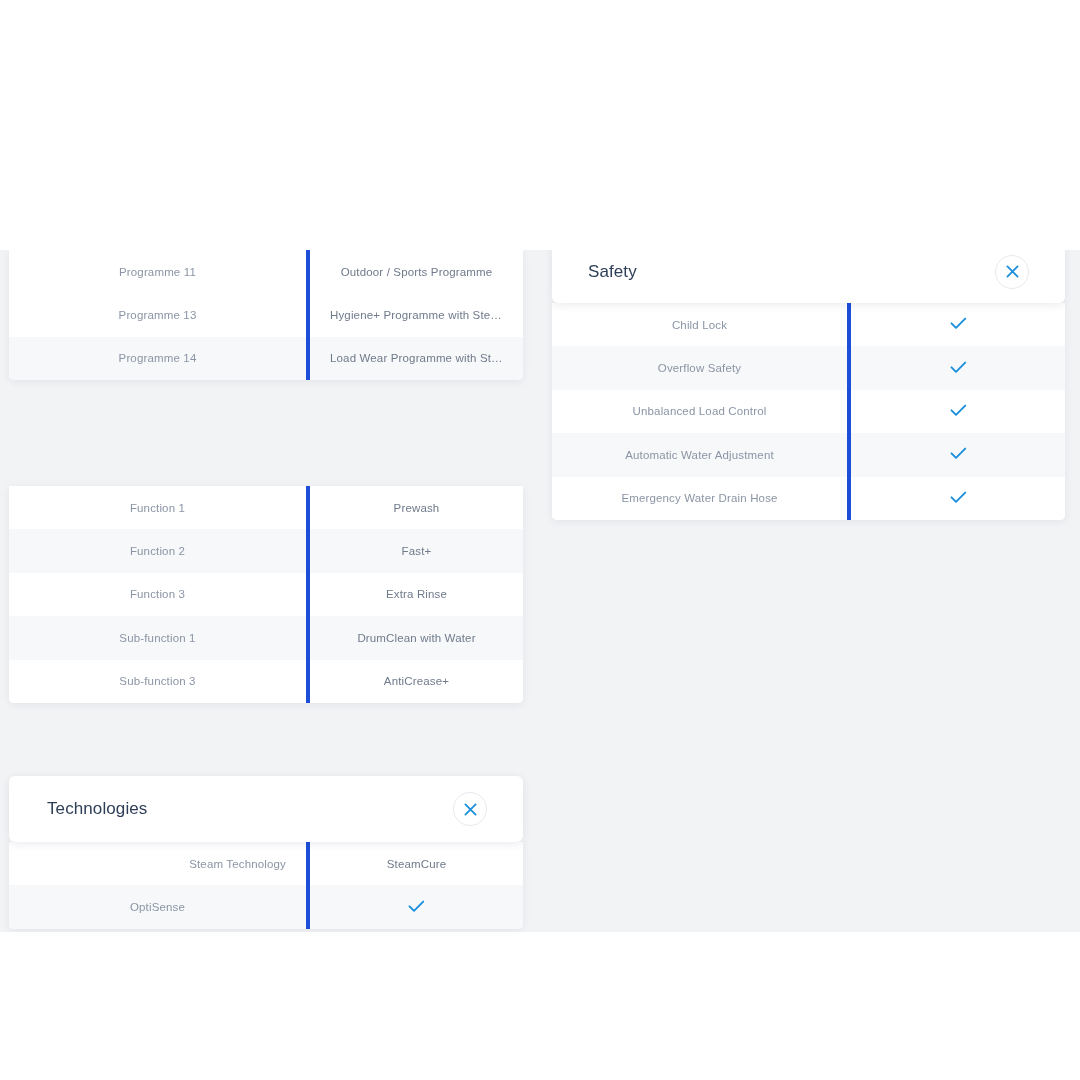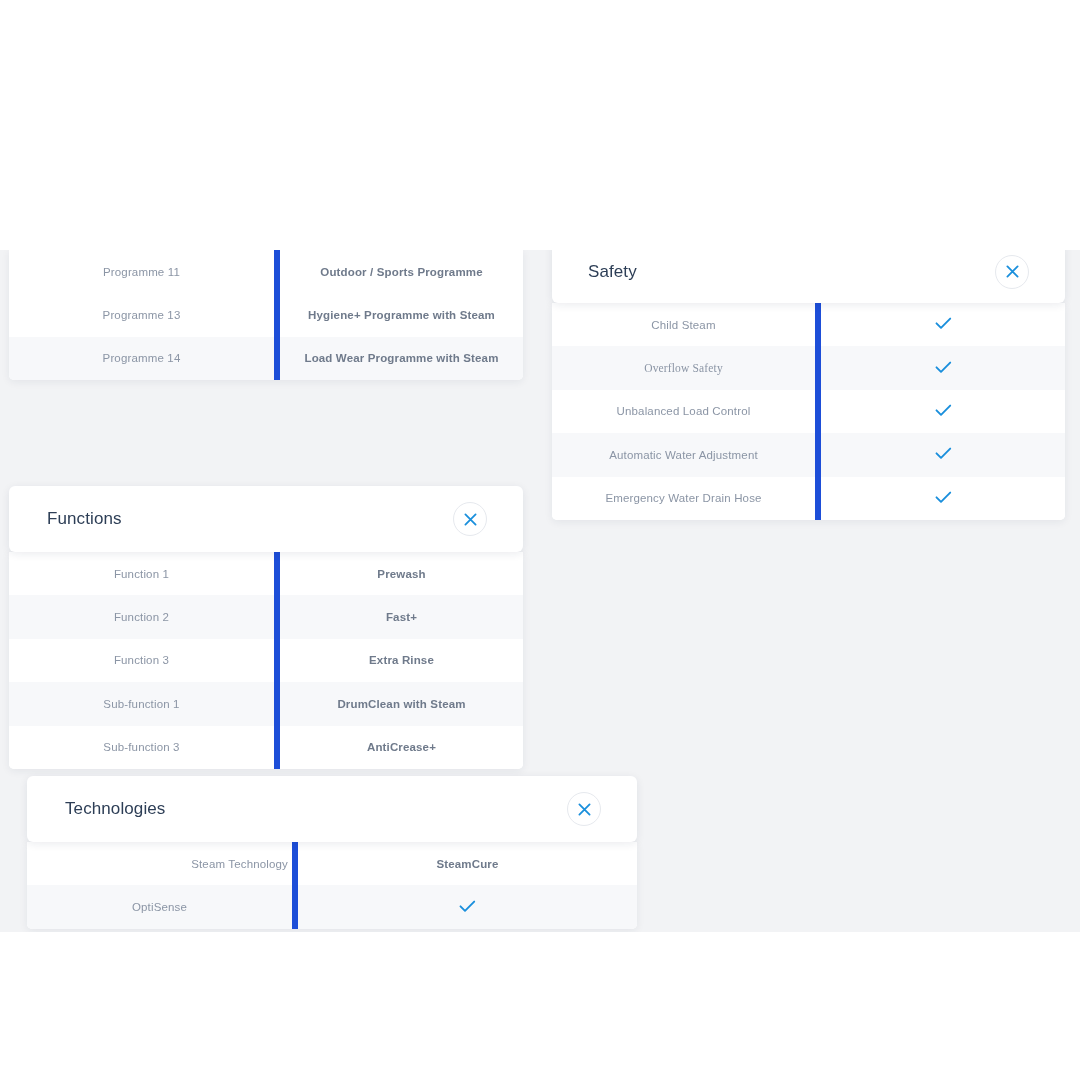--- a/index.html
+++ b/index.html
@@ -79,28 +79,28 @@
   .spec-table tr { height: 43.4px; }
   .spec-table tr.odd  { background: #ffffff; }
   .spec-table tr.even { background: #f7f8fa; }
 
   .spec-table td {
     font-size: 11.5px;
     color: #7b8697;
     text-align: center;
     font-weight: 400;
     letter-spacing: 0.15px;
-    padding: 0 4px;
+    padding: 0 20px;
     vertical-align: middle;
     white-space: nowrap;
     overflow: hidden;
     text-overflow: ellipsis;
   }
   .spec-table td.col-key   { color: #8b95a5; }
-  .spec-table td.col-val   { color: #6f7a8b; border-left: 6px solid #1d4ed8; font-weight: bold; }
+  .spec-table td.col-val   { color: #6f7a8b; border-left: 4px solid #1d4ed8; }
 
   .check {
     display: inline-block;
     line-height: 0;
   }
 
   
   #programmes-panel {
     left: 9px;
     top: 0px;
@@ -110,23 +110,23 @@
 
   
   #functions-panel {
     left: 9px;
     top: 236px;
     width: 514px;
   }
 
   
   #technologies-panel {
-    left: 27px;
+    left: 9px;
     top: 526px;
-    width: 610px;
+    width: 514px;
   }
 
   
   #safety-panel {
     left: 552px;
     top: -10px;
     width: 513px;
   }
   #safety-panel .panel-header { height: 63px; padding-left: 36px; }
 </style>
@@ -148,47 +148,37 @@
           </tr>
           <tr class="even">
             <td class="col-key" style="width: 257px;">Programme 14</td>
             <td class="col-val">Load Wear Programme with Steam</td>
           </tr>
         </tbody>
     </table>
   </section>
 
   <section class="panel" id="functions-panel">
-    <div class="panel-header">
-      <span class="panel-title">Functions</span>
-      <button class="close-button">
-        <span>
-          <svg width="13" height="13" viewBox="0 0 13 13" aria-hidden="true">
-            <path d="M1.4 1.4 L11.6 11.6 M11.6 1.4 L1.4 11.6" stroke="#1a8fdc" stroke-width="1.8" stroke-linecap="round"></path>
-          </svg>
-        </span>
-      </button>
-    </div>
     <table class="spec-table">
       <tbody>
           <tr class="odd">
             <td class="col-key" style="width: 257px;">Function 1</td>
             <td class="col-val">Prewash</td>
           </tr>
           <tr class="even">
             <td class="col-key" style="width: 257px;">Function 2</td>
             <td class="col-val">Fast+</td>
           </tr>
           <tr class="odd">
             <td class="col-key" style="width: 257px;">Function 3</td>
             <td class="col-val">Extra Rinse</td>
           </tr>
           <tr class="even">
             <td class="col-key" style="width: 257px;">Sub-function 1</td>
-            <td class="col-val">DrumClean with Steam</td>
+            <td class="col-val">DrumClean with Water</td>
           </tr>
           <tr class="odd">
             <td class="col-key" style="width: 257px;">Sub-function 3</td>
             <td class="col-val">AntiCrease+</td>
           </tr>
         </tbody>
     </table>
   </section>
 
   <section class="panel" id="technologies-panel">
@@ -225,27 +215,27 @@
         <span>
           <svg width="13" height="13" viewBox="0 0 13 13" aria-hidden="true">
             <path d="M1.4 1.4 L11.6 11.6 M11.6 1.4 L1.4 11.6" stroke="#1a8fdc" stroke-width="1.8" stroke-linecap="round"></path>
           </svg>
         </span>
       </button>
     </div>
     <table class="spec-table">
       <tbody>
           <tr class="odd">
-            <td class="col-key" style="width: 255px;">Child Steam</td>
-            <td class="col-val"><span class="check"><svg width="17" height="13" viewBox="0 0 17 13" aria-hidden="true">
-                  <path d="M1.5 6.3 L6.0 10.8 L15.2 1.6" fill="none" stroke="#1a8fdc" stroke-width="1.9" stroke-linecap="round" stroke-linejoin="round"></path>
-                </svg></span></td>
-          </tr>
-          <tr class="even">
-            <td class="col-key" style="width: 255px; font-family: Liberation Serif, serif;">Overflow Safety</td>
+            <td class="col-key" style="width: 255px;">Child Lock</td>
+            <td class="col-val"><span class="check"><svg width="17" height="13" viewBox="0 0 17 13" aria-hidden="true">
+                  <path d="M1.5 6.3 L6.0 10.8 L15.2 1.6" fill="none" stroke="#1a8fdc" stroke-width="1.9" stroke-linecap="round" stroke-linejoin="round"></path>
+                </svg></span></td>
+          </tr>
+          <tr class="even">
+            <td class="col-key" style="width: 255px;">Overflow Safety</td>
             <td class="col-val"><span class="check"><svg width="17" height="13" viewBox="0 0 17 13" aria-hidden="true">
                   <path d="M1.5 6.3 L6.0 10.8 L15.2 1.6" fill="none" stroke="#1a8fdc" stroke-width="1.9" stroke-linecap="round" stroke-linejoin="round"></path>
                 </svg></span></td>
           </tr>
           <tr class="odd">
             <td class="col-key" style="width: 255px;">Unbalanced Load Control</td>
             <td class="col-val"><span class="check"><svg width="17" height="13" viewBox="0 0 17 13" aria-hidden="true">
                   <path d="M1.5 6.3 L6.0 10.8 L15.2 1.6" fill="none" stroke="#1a8fdc" stroke-width="1.9" stroke-linecap="round" stroke-linejoin="round"></path>
                 </svg></span></td>
           </tr>

